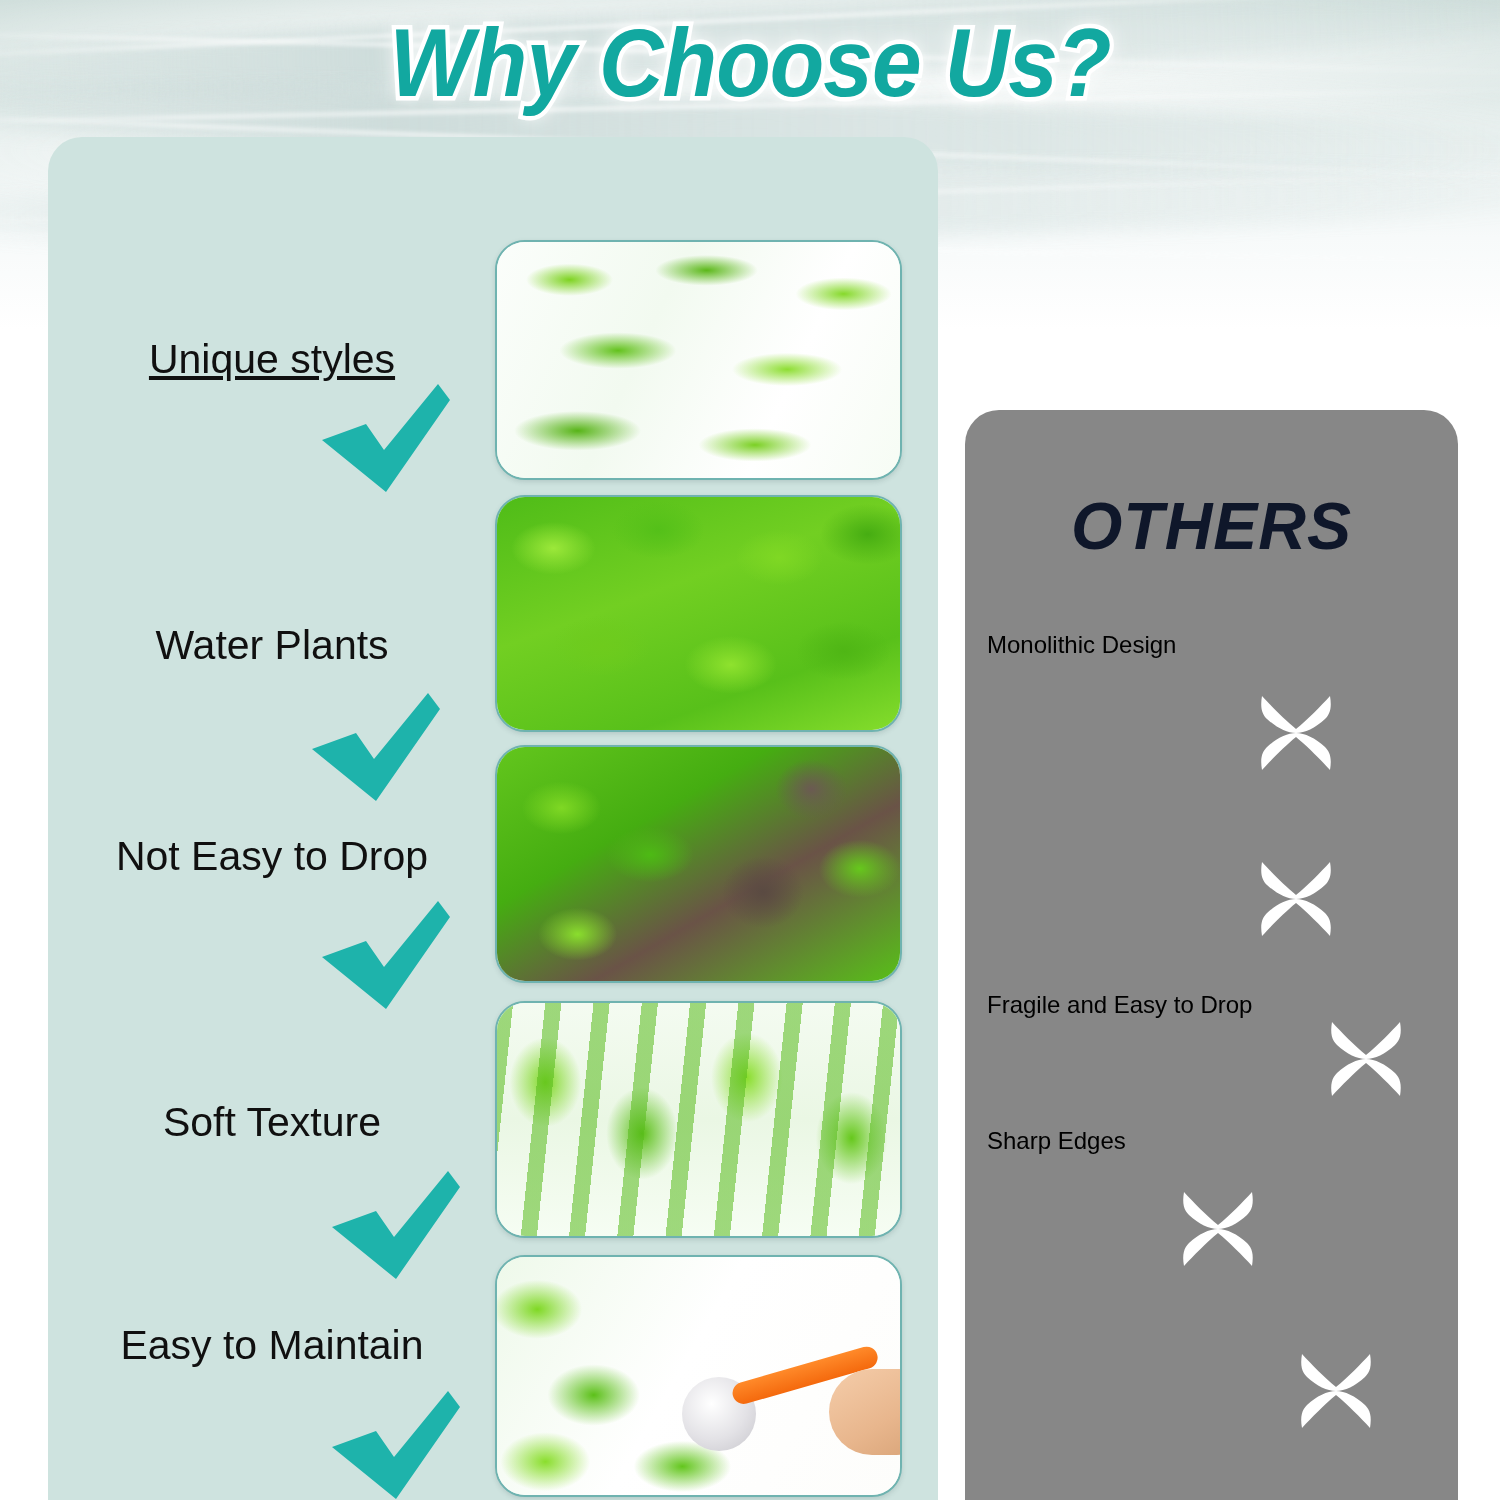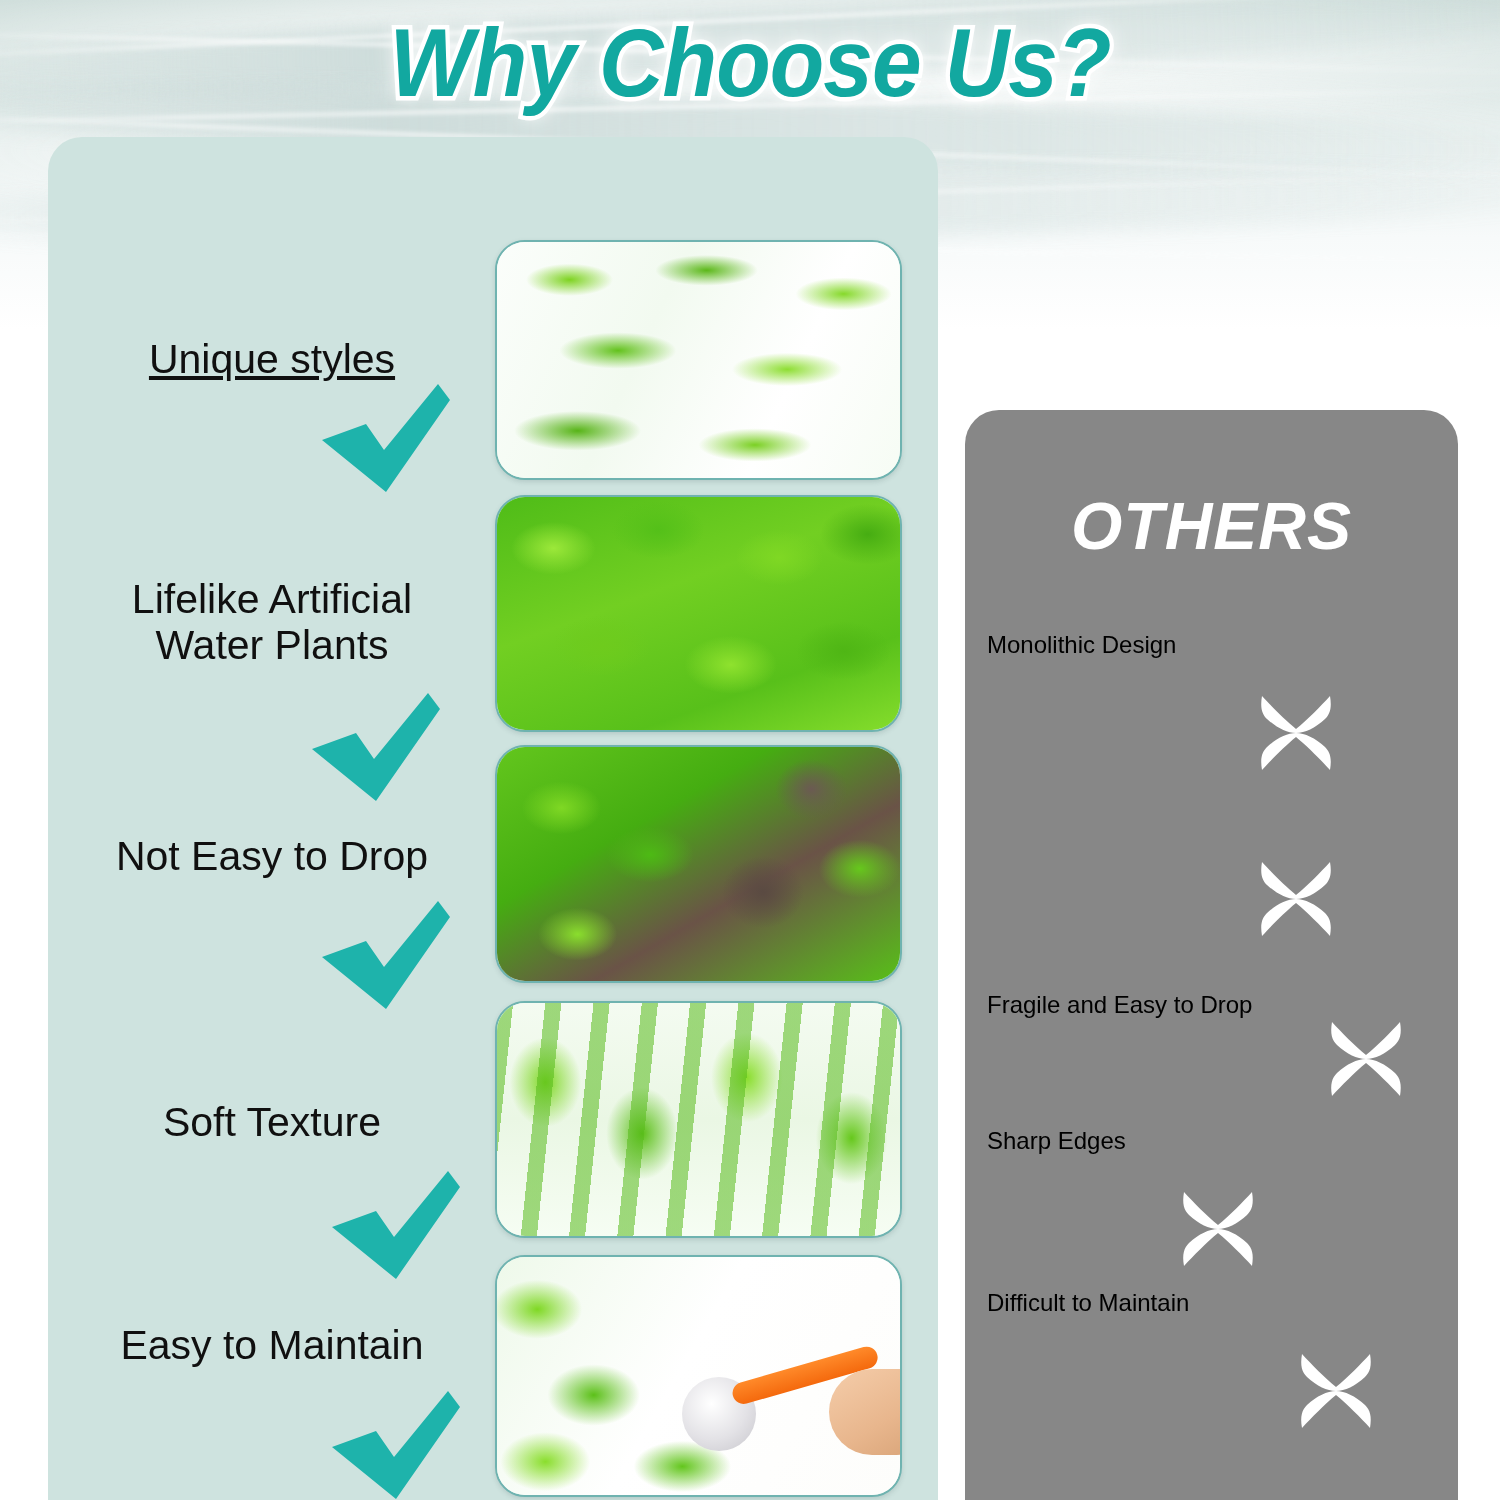--- a/index.html
+++ b/index.html
@@ -117,21 +117,21 @@
   .hand{position:absolute;width:96px;height:86px;border-radius:46px 18px 30px 46px;
     background:linear-gradient(150deg,#f5cdaa 0%,#e8b68d 60%,#d8a377 100%);}
 
   
   #others-panel{
     position:absolute;left:965px;top:410px;width:493px;height:1090px;
     background:#878787;border-radius:34px 34px 0 0;z-index:3;
   }
   #others-heading{
     position:absolute;left:0;right:0;top:78px;text-align:center;
-    font-size:66px;font-weight:bold;font-style:italic;color:#ffffff;letter-spacing:1px;
+    font-size:66px;font-weight:bold;font-style:italic;color:#0f172a;letter-spacing:1px;
   }
   .con-label{
     position:absolute;color:#000000;font-size:24px;line-height:1.1;white-space:nowrap;
   }
   .cross{position:absolute;width:82px;height:82px;}
 </style>
 </head>
 <body>
 
 <div id="bg-water">
@@ -172,21 +172,21 @@
     <div class="brush-handle" style="left:236px;top:128px;width:150px;transform:rotate(-16deg);transform-origin:left center;"></div>
     <div class="hand" style="left:332px;top:112px;"></div>
   </div>
 
   <div class="feat-label" style="top:200px;text-decoration:underline;">Unique styles</div>
   <svg class="check" style="left:266px;top:245px;" viewBox="0 0 140 112">
     <path d="M8 58 L52 42 L70 68 L124 2 L136 18 L72 110 Z" fill="#1eb3ab"></path>
   </svg>
 
   <div class="feat-label" style="top:440px;">
-    <span>Lifelike Artificial</span><br>
+    <br>
     <span>Water Plants</span>
   </div>
   <svg class="check" style="left:256px;top:554px;" viewBox="0 0 140 112">
     <path d="M8 58 L52 42 L70 68 L124 2 L136 18 L72 110 Z" fill="#1eb3ab"></path>
   </svg>
 
   <div class="feat-label" style="top:697px;">Not Easy to Drop</div>
   <svg class="check" style="left:266px;top:762px;" viewBox="0 0 140 112">
     <path d="M8 58 L52 42 L70 68 L124 2 L136 18 L72 110 Z" fill="#1eb3ab"></path>
   </svg>
@@ -218,17 +218,16 @@
   <div class="con-label" style="left:22px;top:548px;margin-top:34px;">Fragile and Easy to Drop</div>
   <svg class="cross" style="left:360px;top:608px;" viewBox="0 0 82 82">
     <path d="M7 4 C16 14 30 28 41 37 C52 28 66 14 75 4 C77 16 75 22 70 27 C60 36 50 41 41 41 C50 41 60 46 70 55 C75 60 77 66 75 78 C66 68 52 54 41 45 C30 54 16 68 7 78 C5 66 7 60 12 55 C22 46 32 41 41 41 C32 41 22 36 12 27 C7 22 5 16 7 4 Z" fill="#ffffff"></path>
   </svg>
 
   <div class="con-label" style="left:22px;top:718px;">Sharp Edges</div>
   <svg class="cross" style="left:212px;top:778px;" viewBox="0 0 82 82">
     <path d="M7 4 C16 14 30 28 41 37 C52 28 66 14 75 4 C77 16 75 22 70 27 C60 36 50 41 41 41 C50 41 60 46 70 55 C75 60 77 66 75 78 C66 68 52 54 41 45 C30 54 16 68 7 78 C5 66 7 60 12 55 C22 46 32 41 41 41 C32 41 22 36 12 27 C7 22 5 16 7 4 Z" fill="#ffffff"></path>
   </svg>
 
-  <div class="con-label" style="left:22px;top:880px;">Difficult to Maintain</div>
   <svg class="cross" style="left:330px;top:940px;" viewBox="0 0 82 82">
     <path d="M7 4 C16 14 30 28 41 37 C52 28 66 14 75 4 C77 16 75 22 70 27 C60 36 50 41 41 41 C50 41 60 46 70 55 C75 60 77 66 75 78 C66 68 52 54 41 45 C30 54 16 68 7 78 C5 66 7 60 12 55 C22 46 32 41 41 41 C32 41 22 36 12 27 C7 22 5 16 7 4 Z" fill="#ffffff"></path>
   </svg>
 </div>
 
 </body></html>

